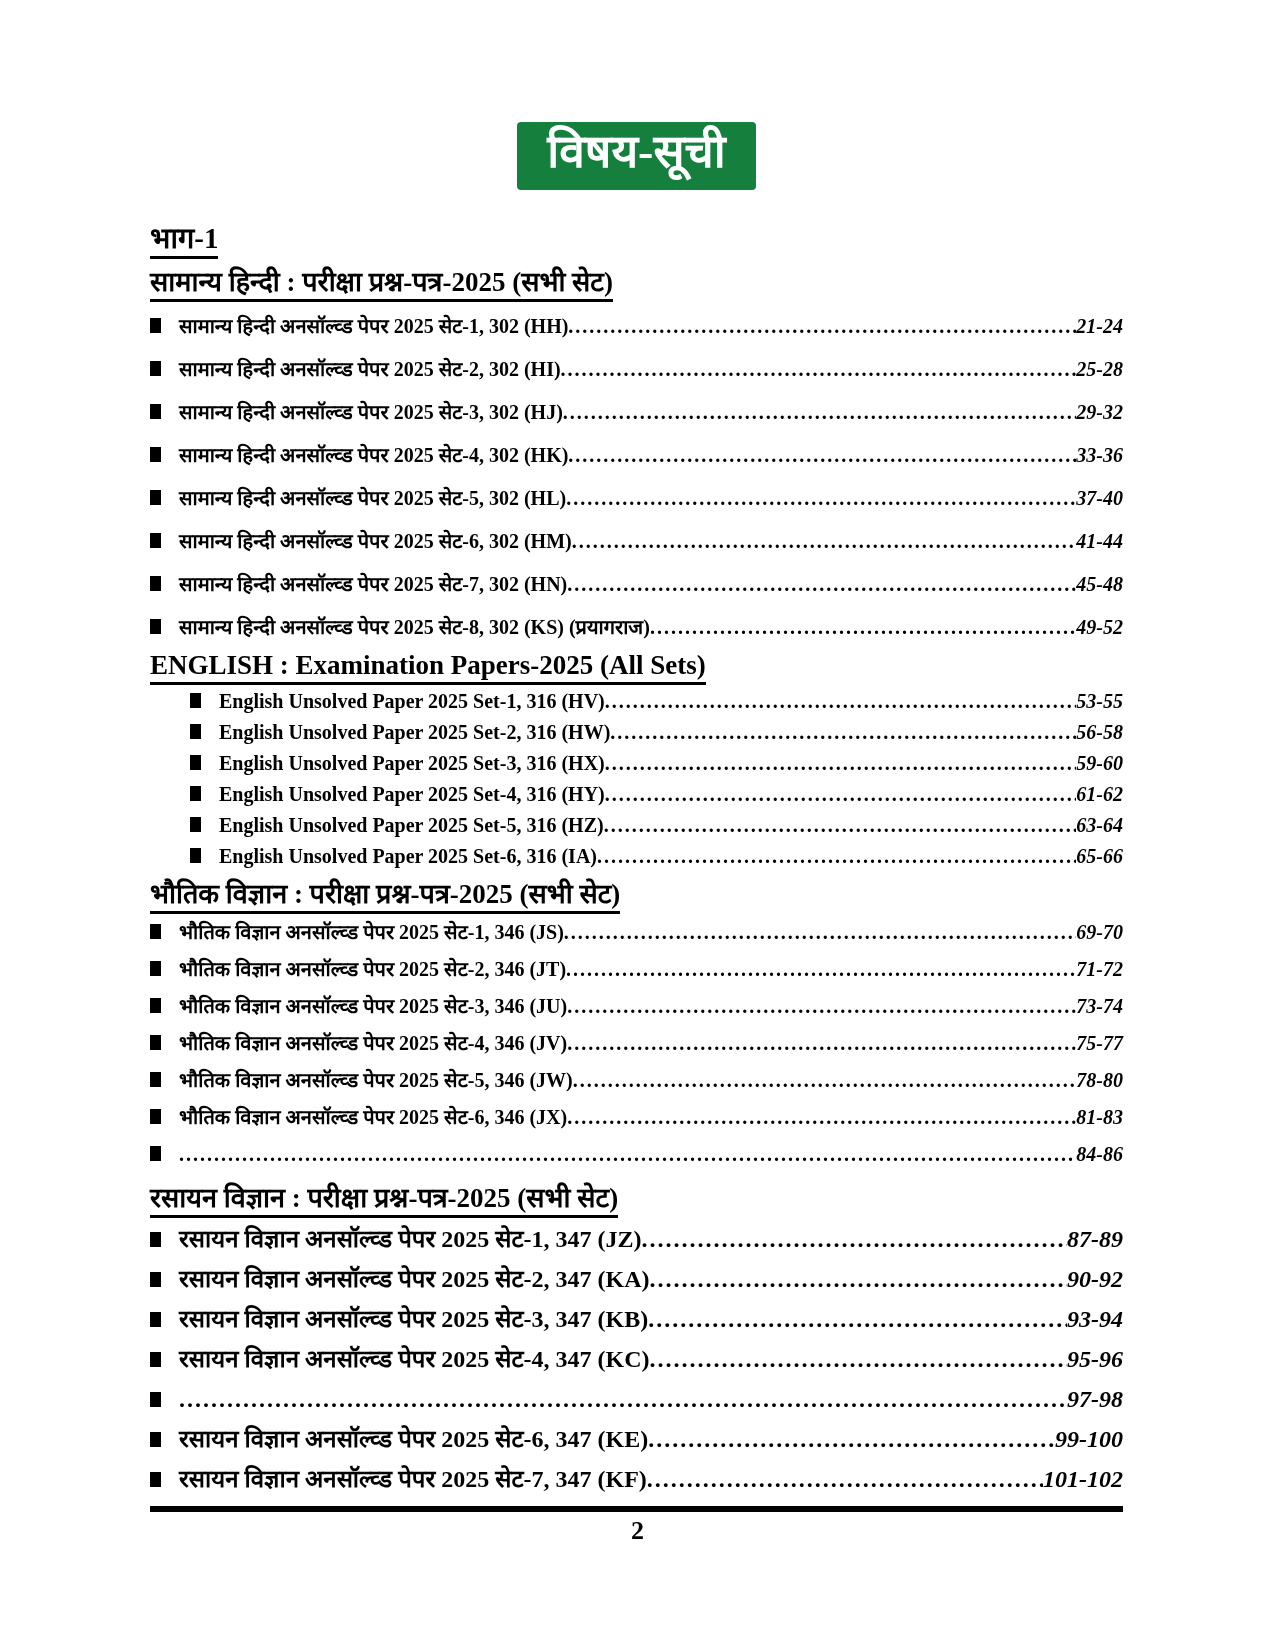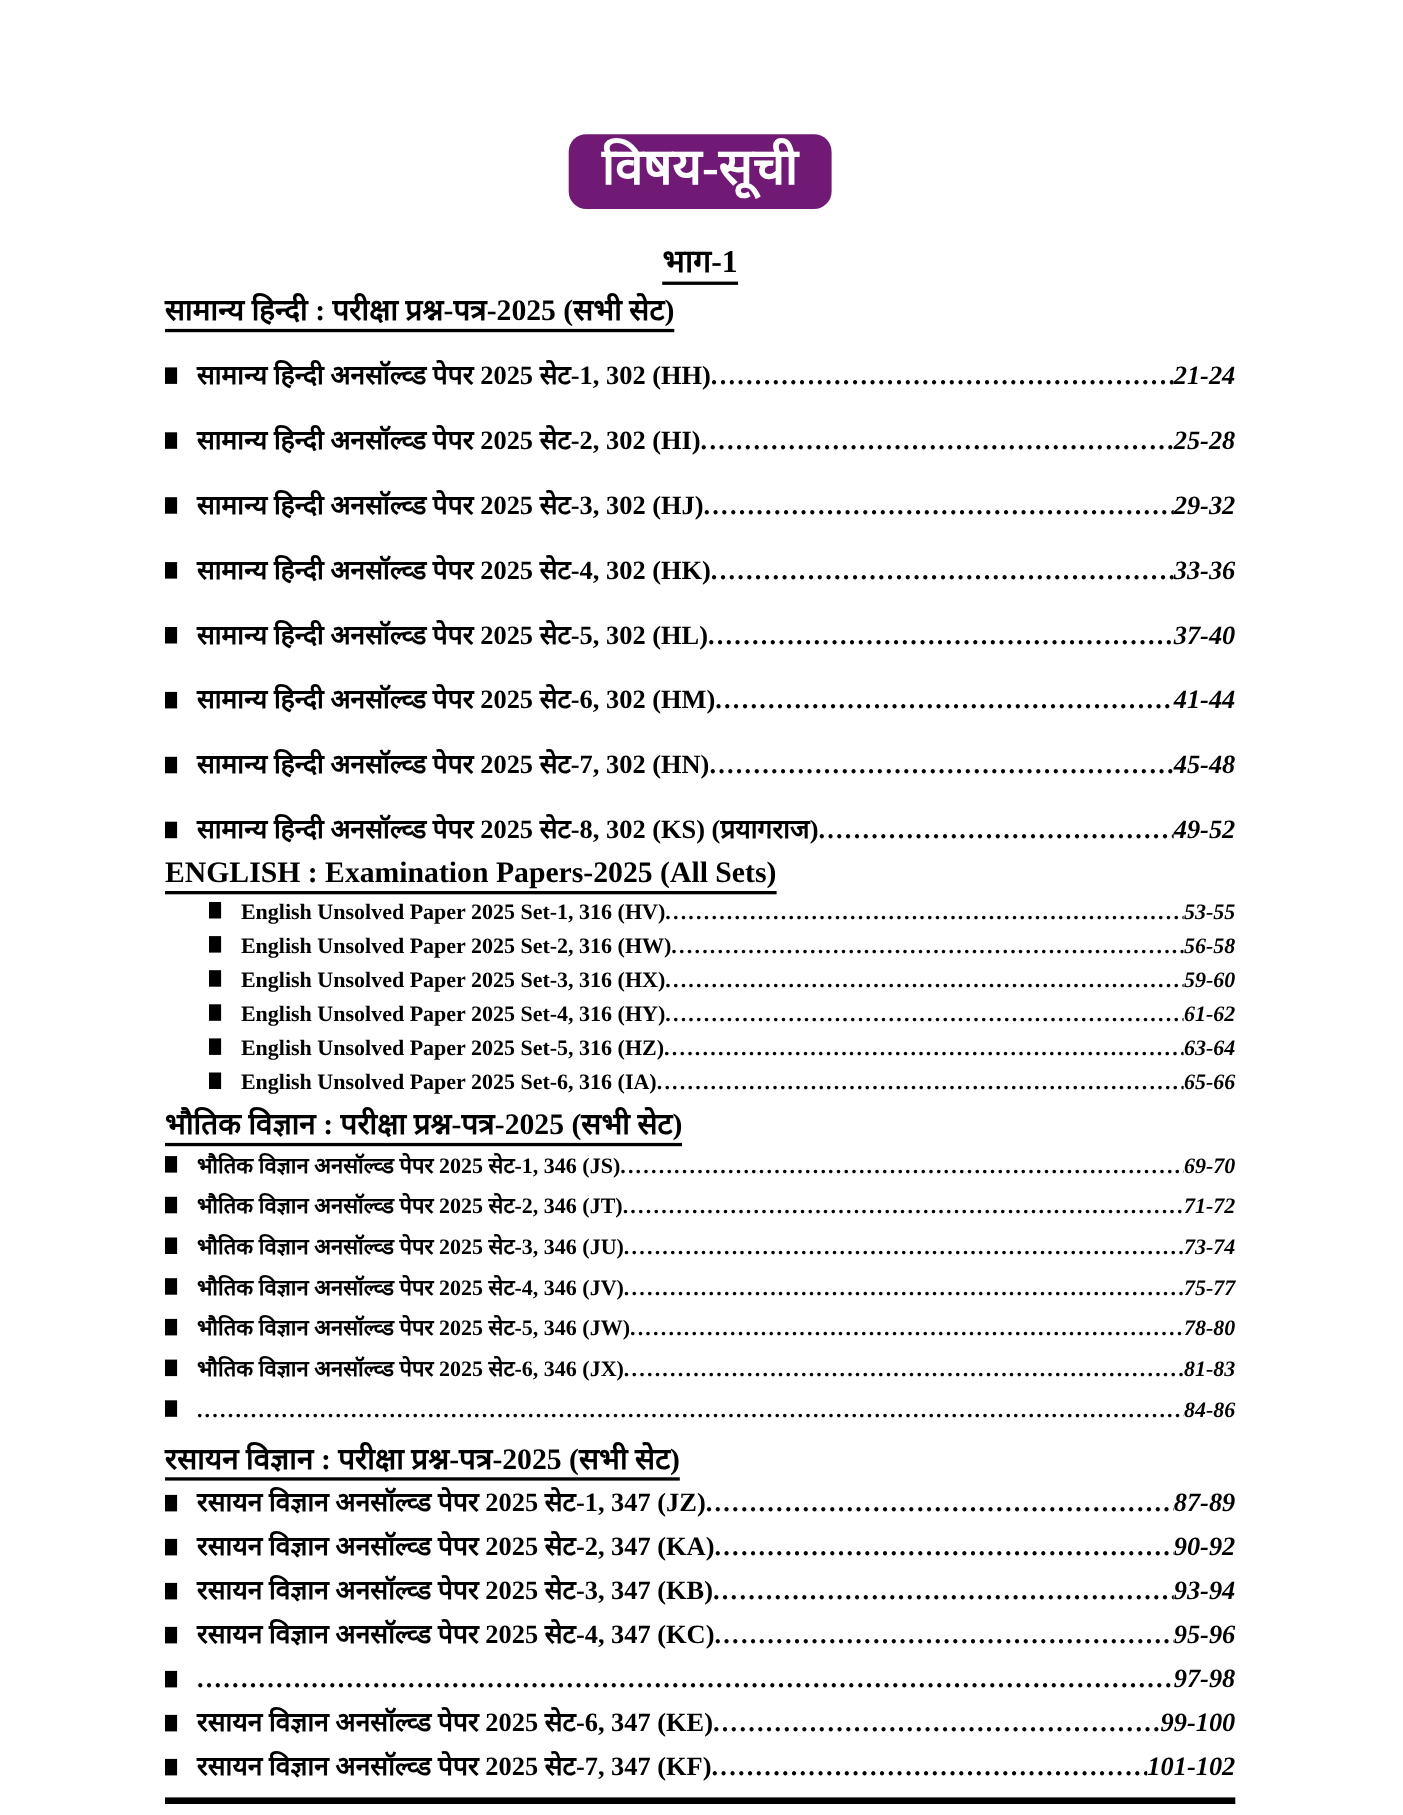--- a/index.html
+++ b/index.html
@@ -6,44 +6,44 @@
   body{
     width:1275px;height:1650px;
     background:#ffffff;color:#000000;
     font-family:"Liberation Serif","DejaVu Serif",serif;
     font-weight:bold;
     overflow:hidden;
   }
   .content{width:973px;margin-left:150px;}
   .title-wrap{text-align:center;padding-top:122px;}
   .title-box{
-    display:inline-block;background:#701a75;color:#fff;
-    border-radius:16px;padding:2px 30px 10px 30px;
+    display:inline-block;background:#15803d;color:#fff;
+    border-radius:4px;padding:2px 30px 10px 30px;
     font-size:46px;line-height:56px;
   }
-  .part-heading{text-align:center;margin-top:32px;font-size:29px;line-height:33px;}
+  .part-heading{text-align:left;margin-top:32px;font-size:29px;line-height:33px;}
   .part-heading .u{border-bottom:3px solid #000;padding-bottom:2px;}
   .sec{margin-top:10px;}
   .sec-heading{font-size:27px;line-height:31px;margin:0;font-weight:bold;}
   .sec-heading .u{border-bottom:3px solid #000;padding-bottom:2px;}
   .row{display:flex;align-items:baseline;}
   .bullet{
     flex:none;width:11px;height:15px;background:#000;
     display:inline-block;margin-right:18px;
   }
   .label{flex:none;white-space:nowrap;}
   .dots{flex:1 1 auto;overflow:hidden;white-space:nowrap;}
   .dots::after{
     content:"........................................................................................................................................................................................................";
     letter-spacing:2px;
   }
   .pages{flex:none;white-space:nowrap;font-style:italic;}
   
   .sec-0{margin-top:12px;}
-  .sec-0 .row{font-size:24px;line-height:29px;margin-top:30px;}
+  .sec-0 .row{font-size:20px;line-height:29px;margin-top:14px;}
   .sec-1{margin-top:8px;}
   .sec-1 .row{font-size:20px;line-height:29px;margin-top:2px;padding-left:40px;}
   .sec-1 .sec-heading{margin-bottom:6px;}
   .sec-2{margin-top:8px;}
   .sec-2 .row{font-size:20px;line-height:29px;margin-top:8px;}
   .sec-3{margin-top:14px;}
   .sec-3 .sec-heading{margin-bottom:6px;}
   .sec-3 .row{font-size:24px;line-height:29px;margin-top:11px;}
   .footer-rule{
     width:973px;margin:12px 0 0 150px;

